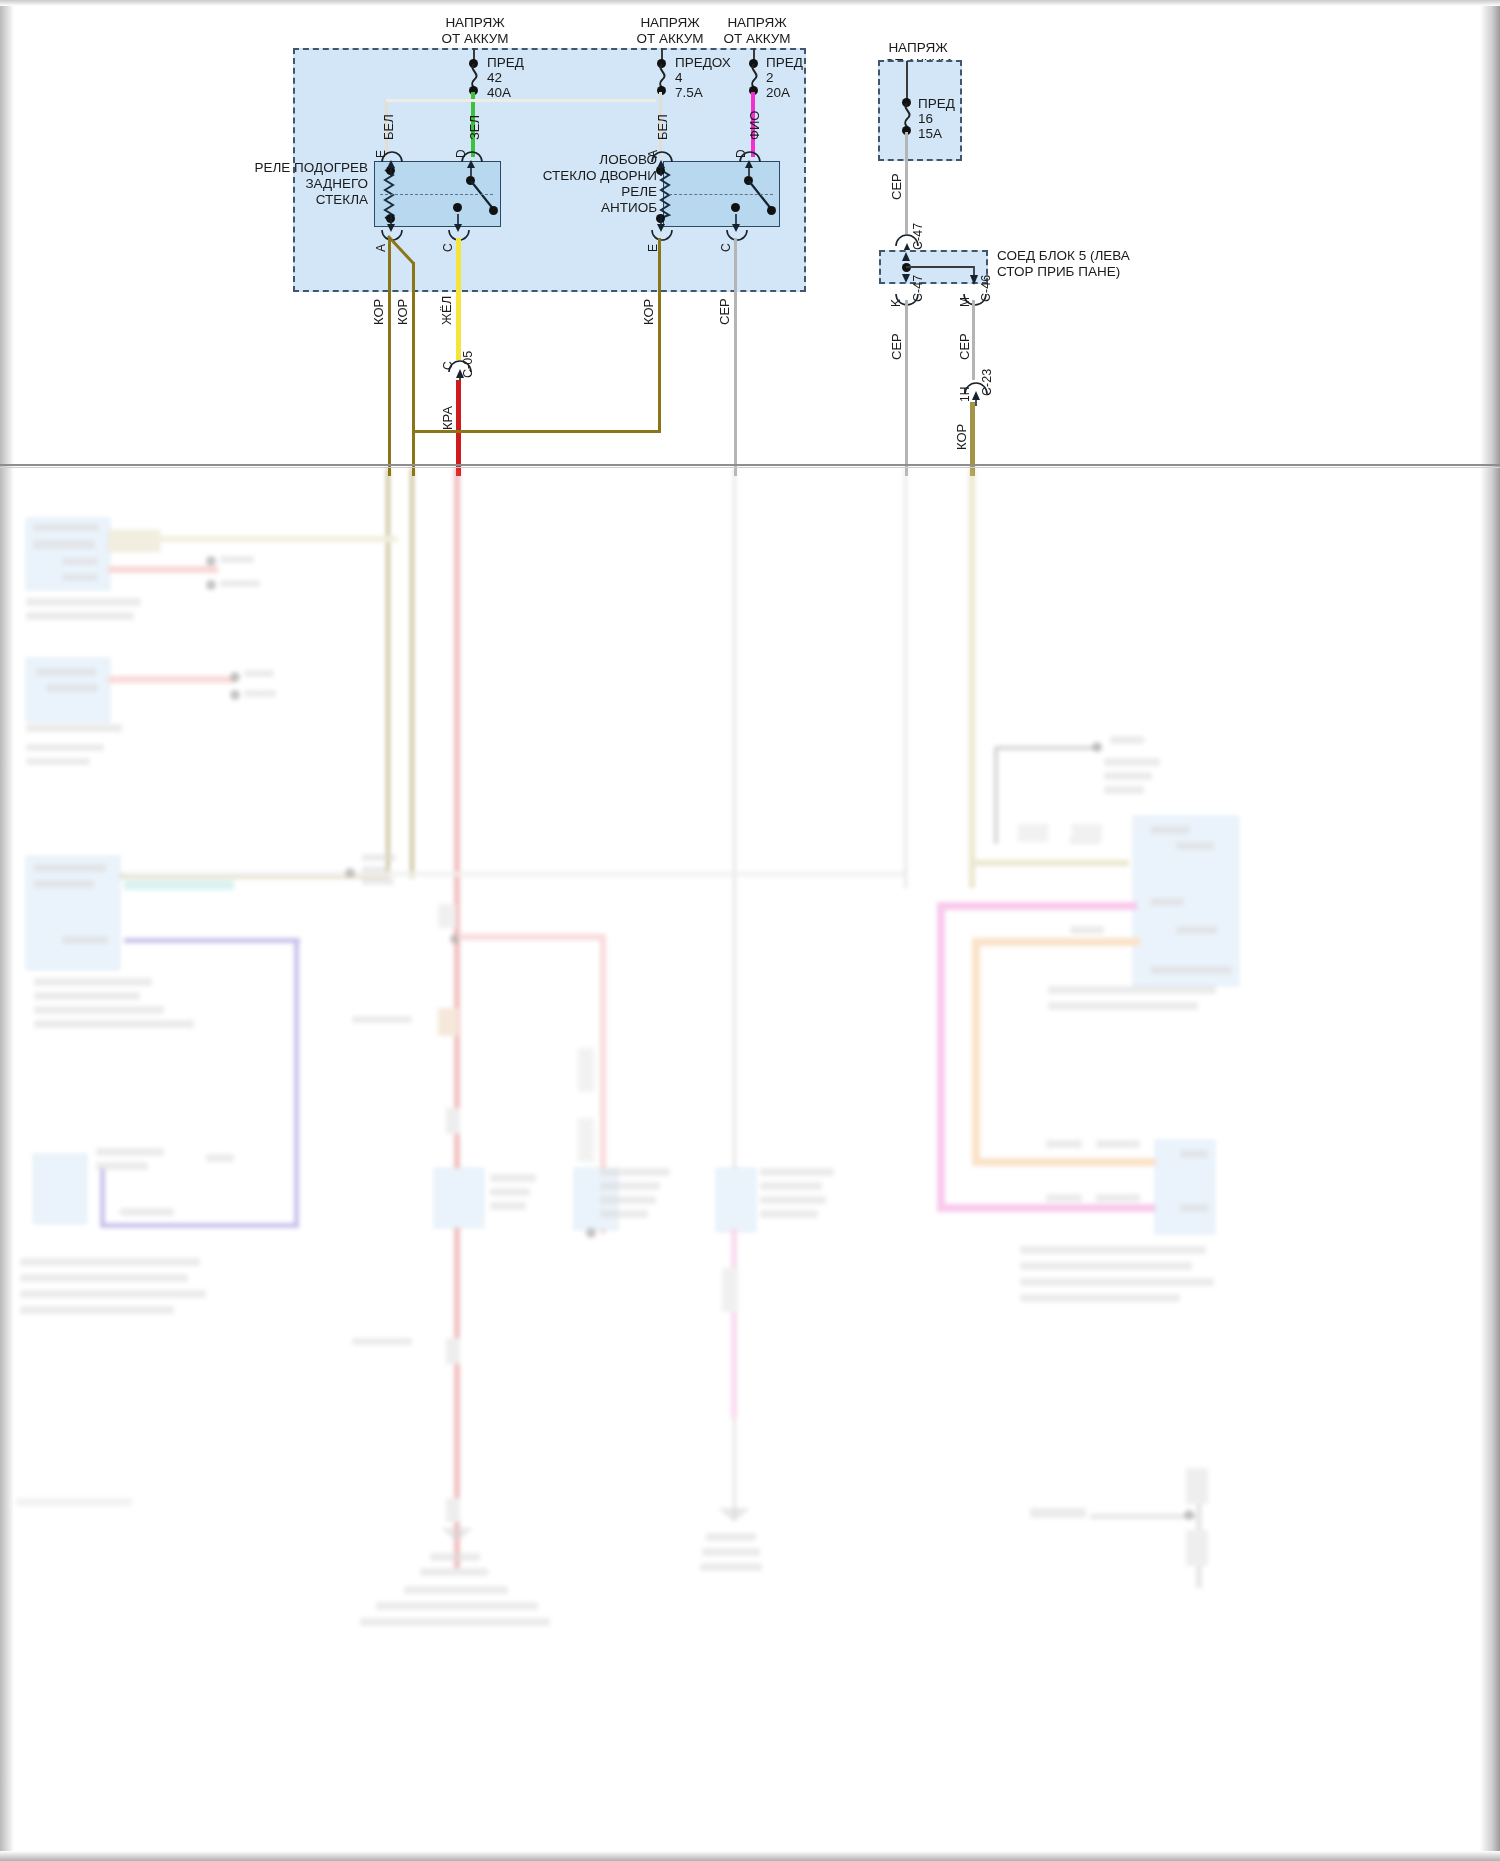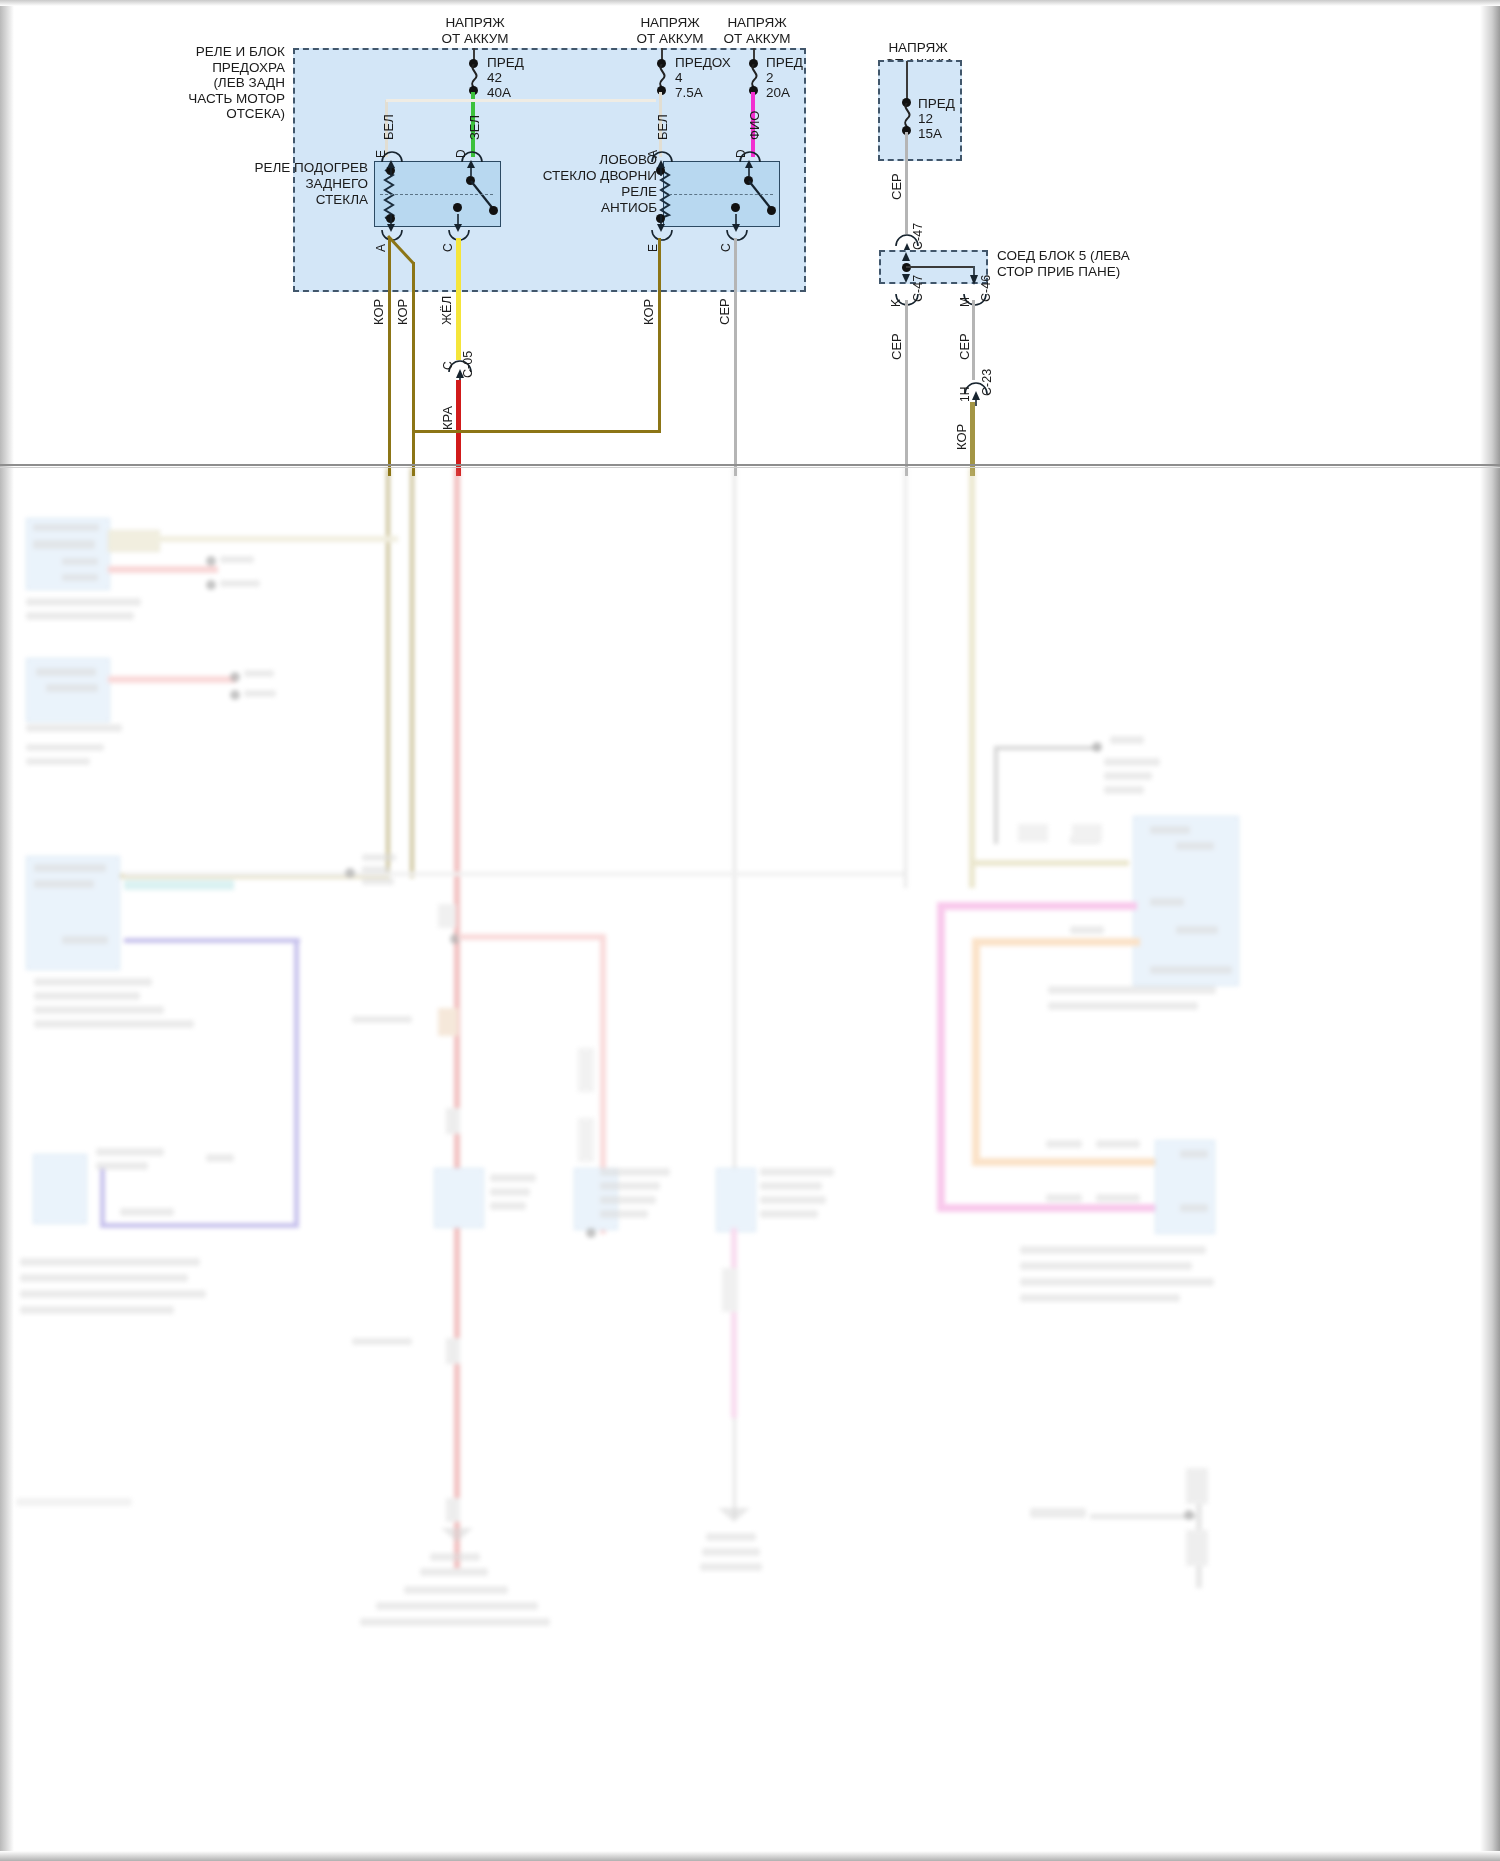--- a/index.html
+++ b/index.html
@@ -42,25 +42,20 @@
 
 <div id="page">
 
   <div class="scan-edge-left"></div>
   <div class="scan-edge-right"></div>
   <div class="scan-edge-top"></div>
   <div class="scan-edge-bottom"></div>
 
   <div class="box-dash" style="left:293px;top:48px;width:513px;height:244px;"></div>
 
-  <div class="txt r" style="left:130px;top:44px;width:155px;font-size:13.5px;line-height:15.5px;">РЕЛЕ И БЛОК
-ПРЕДОХРА
-(ЛЕВ ЗАДН
-ЧАСТЬ МОТОР
-ОТСЕКА)</div>
 
   <div class="txt c" style="left:410px;top:15px;width:130px;line-height:16px;">НАПРЯЖ
 ОТ АККУМ</div>
   <div class="txt c" style="left:605px;top:15px;width:130px;line-height:16px;">НАПРЯЖ
 ОТ АККУМ</div>
   <div class="txt c" style="left:692px;top:15px;width:130px;line-height:16px;">НАПРЯЖ
 ОТ АККУМ</div>
   <div class="txt c" style="left:853px;top:40px;width:130px;line-height:16px;">НАПРЯЖ
 ОТ АККУМ</div>
 
@@ -229,21 +224,21 @@
   <div class="vtxt" style="left:717px;top:325px;">СЕР</div>
 
   <div class="box-dash" style="left:878px;top:60px;width:84px;height:101px;"></div>
   <div class="vline" style="left:906px;top:61px;height:40px;"></div>
   <div class="dot" style="left:902px;top:98px;"></div>
   <svg style="position:absolute;left:899px;top:103px;" width="20" height="28" viewBox="0 0 20 28">
     <path d="M8 0 C2 6, 16 10, 8 16 C2 22, 12 24, 8 28" stroke="#222" stroke-width="2" fill="none"></path>
   </svg>
   <div class="dot" style="left:902px;top:126px;"></div>
   <div class="txt" style="left:918px;top:96px;">ПРЕД</div>
-  <div class="txt" style="left:918px;top:111px;">12</div>
+  <div class="txt" style="left:918px;top:111px;">16</div>
   <div class="txt" style="left:918px;top:126px;">15А</div>
 
   <div class="wire" style="left:905px;top:132px;width:3px;height:102px;background:#b5b5b5;"></div>
   <div class="vtxt" style="left:889px;top:200px;">СЕР</div>
 
   <svg style="position:absolute;left:894px;top:232px;" width="26" height="26">
     <path d="M2 14 A11 11 0 0 1 24 14" stroke="#16232e" stroke-width="1.6" fill="none"></path>
     <line x1="13" y1="26" x2="13" y2="14" stroke="#16232e" stroke-width="1.6"></line>
     <polygon points="13,11 9,20 17,20" fill="#16232e"></polygon>
   </svg>

